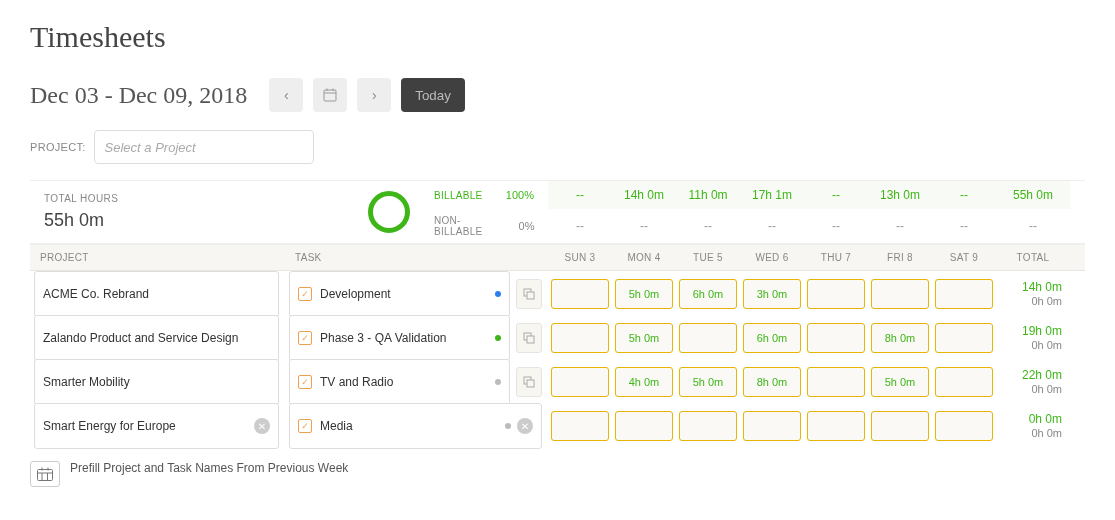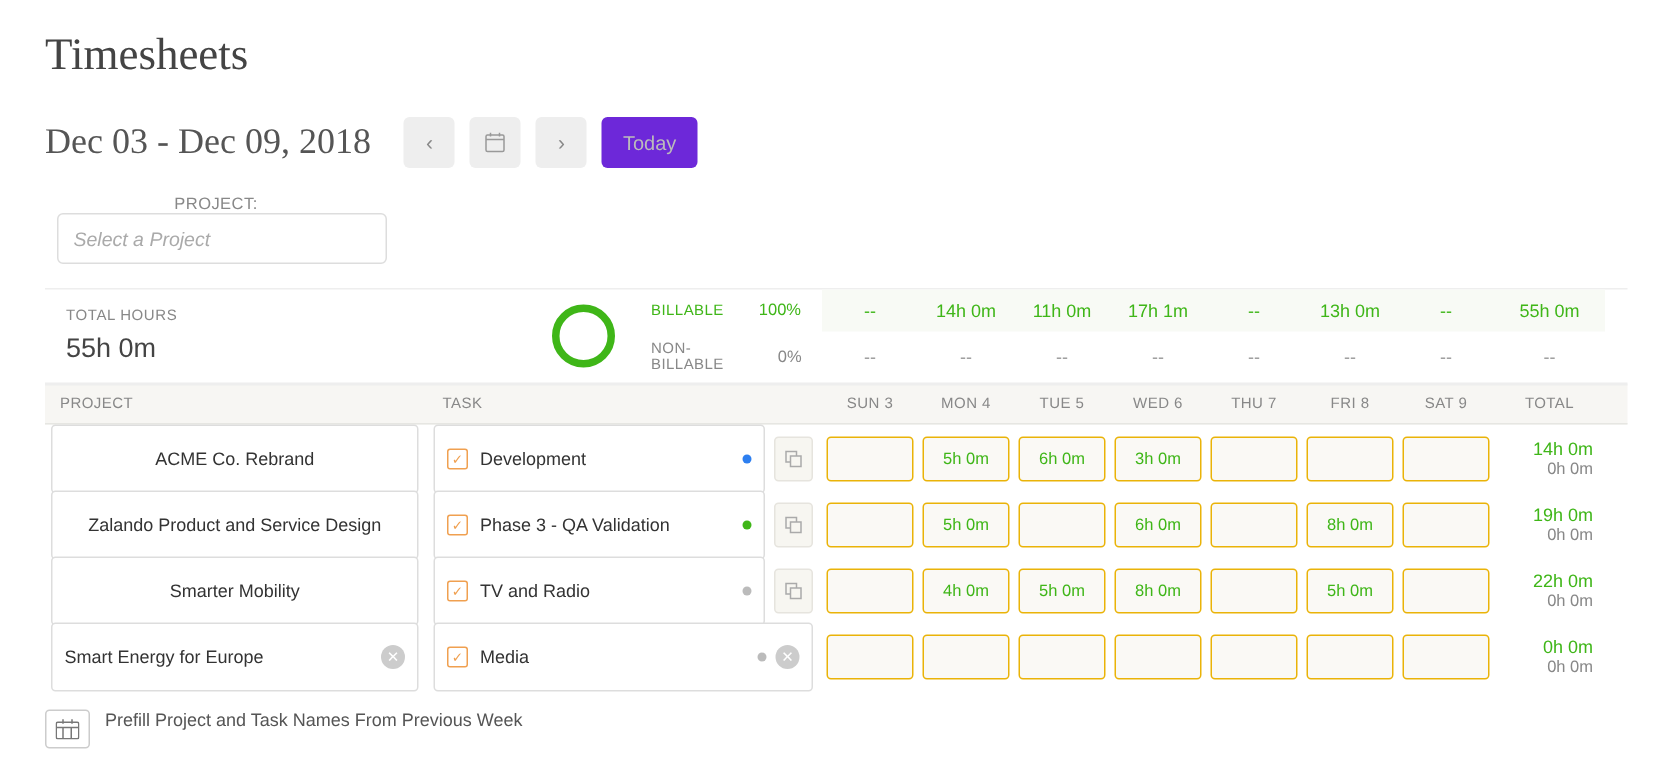--- a/index.html
+++ b/index.html
@@ -2,21 +2,21 @@
 <html><head>
 <meta charset="utf-8">
 <style>
   * { box-sizing: border-box; margin: 0; padding: 0; }
   body { font-family: -apple-system, "Segoe UI", Arial, sans-serif; background: #fff; color: #333; font-size: 13px; }
   .page { width: 1115px; padding: 20px 30px; }
   .title { font-family: Georgia, "Times New Roman", serif; font-size: 30px; color: #444; font-weight: 400; margin-bottom: 24px; }
   .daterow { display:flex; align-items:center; gap:10px; margin-bottom:18px; }
   .daterange { font-family: Georgia, serif; font-size: 24px; color:#555; font-weight:400; margin-right:12px; }
   .navbtn { width:34px; height:34px; border:none; background:#eee; color:#888; border-radius:4px; display:flex; align-items:center; justify-content:center; cursor:pointer; font-size:14px; }
-  .todaybtn { height:34px; padding:0 14px; border:none; background:#6d28d9; color:#bbb; border-radius:4px; cursor:pointer; }
+  .todaybtn { height:34px; padding:0 14px; border:none; background:#404040; color:#bbb; border-radius:4px; cursor:pointer; }
   .selrow { display:flex; align-items:center; justify-content:space-between; margin-bottom:16px; }
   .selrow-left { display:flex; align-items:center; gap:10px; }
   .avatar { width:36px; height:36px; border-radius:4px; background:linear-gradient(180deg,#d9d2c8 0%,#b8ab99 100%); position:relative; overflow:hidden; }
   .avatar::before { content:""; position:absolute; left:50%; top:28%; width:14px; height:14px; background:#e6d6c2; border-radius:50%; transform:translateX(-50%); }
   .avatar::after { content:""; position:absolute; left:50%; bottom:-6px; width:30px; height:20px; background:#3a3a3a; border-radius:50% 50% 0 0; transform:translateX(-50%); }
   .userbox { width:240px; height:34px; border:1px solid #ddd; border-radius:4px; display:flex; align-items:center; justify-content:space-between; padding:0 10px; cursor:pointer; }
   .editicon { color:#aaa; font-size:12px; }
   .projlabel { font-size:11px; color:#888; letter-spacing:0.3px; }
   .projselect { width:220px; height:34px; border:1px solid #ddd; border-radius:4px; padding:0 10px; color:#aaa; font-style:italic; display:flex; align-items:center; cursor:pointer; margin-left:8px; }
   .divider { border:none; border-top:1px solid #eee; margin-bottom:0; }
@@ -32,21 +32,21 @@
   .g { color:#3fb618; }
   .gbg { background:#f8faf5; }
   .nb { color:#999; }
 
   .headrow { display:grid; grid-template-columns:255px 263px 64px 64px 64px 64px 64px 64px 64px 74px; background:#f7f6f3; border-top:1px solid #eee; border-bottom:1px solid #e6e6e2; }
   .headcell { font-size:10px; color:#888; letter-spacing:0.3px; padding:7px 10px; }
   .headcell.c { text-align:center; }
 
   .datarow { display:grid; grid-template-columns:255px 263px 64px 64px 64px 64px 64px 64px 64px 74px; align-items:center; height:44px; }
   .projcell, .taskcell { padding:0 6px 0 4px; }
-  .box { height:46px; border:1px solid #ddd; border-radius:3px; display:flex; align-items:center; padding:0 8px; font-size:12px; color:#333; background:#fff; position:relative;justify-content:center; }
+  .box { height:46px; border:1px solid #ddd; border-radius:3px; display:flex; align-items:center; padding:0 8px; font-size:12px; color:#333; background:#fff; position:relative; }
   .taskicon { width:14px; height:14px; border:1px solid #f0a050; border-radius:2px; margin-right:8px; display:flex; align-items:center; justify-content:center; color:#f0a050; font-size:9px; flex-shrink:0; }
   .dot { width:6px; height:6px; border-radius:50%; margin-left:auto; }
   .dot.blue { background:#2d7ff0; }
   .dot.green { background:#3fb618; }
   .dot.gray { background:#bbb; }
   .xcircle { margin-left:auto; width:16px; height:16px; border-radius:50%; background:#ccc; color:#fff; display:flex; align-items:center; justify-content:center; font-size:10px; cursor:pointer; }
   .expbtn { width:26px; height:30px; border:1px solid #e6e4de; background:#f7f6f1; border-radius:3px; margin-left:6px; display:flex; align-items:center; justify-content:center; color:#aaa; font-size:11px; cursor:pointer; }
   .taskwrap { display:flex; align-items:center; }
   .taskwrap .box { flex:1; }
   .timecell { padding:0 3px; }
@@ -75,21 +75,21 @@
           <line x1="1" y1="5" x2="13" y2="5" stroke="#999"></line>
           <line x1="4" y1="0.5" x2="4" y2="3" stroke="#999"></line>
           <line x1="10" y1="0.5" x2="10" y2="3" stroke="#999"></line>
         </svg>
     </button>
     <button class="navbtn">›</button>
     <button class="todaybtn">Today</button>
   </div>
 
   <div class="selrow">
-    <div style="display:flex;align-items:center;flex-direction:column;">
+    <div style="display:flex;align-items:center;">
       <span class="projlabel">PROJECT:</span>
       <div class="projselect">Select a Project</div>
     </div>
   </div>
 
   <hr class="divider">
 
   <div class="summary">
     <div class="sum-left">
       <div class="sum-left-label">TOTAL HOURS</div>

